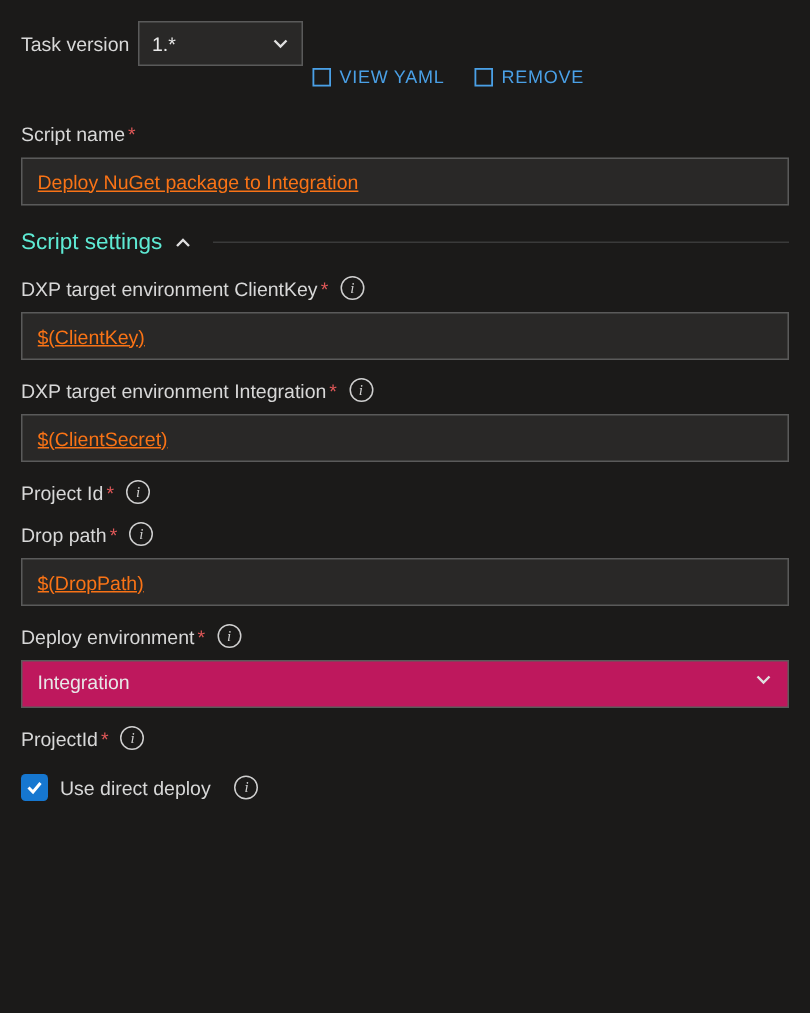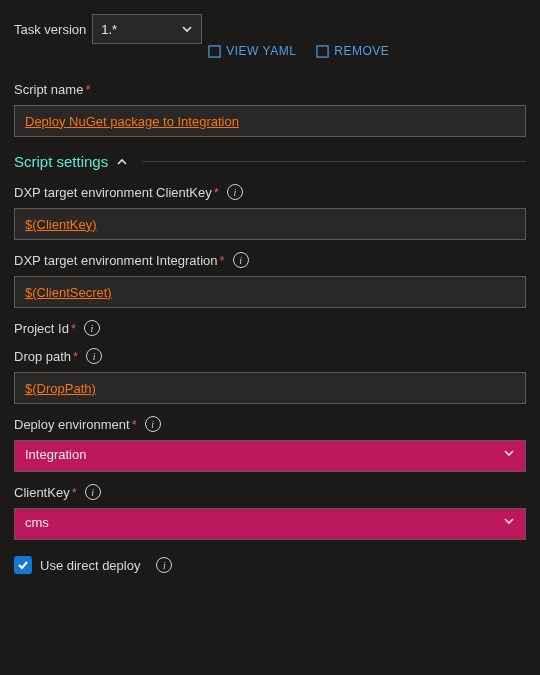--- a/index.html
+++ b/index.html
@@ -209,29 +209,23 @@
   <div class="select-wrap">
     <span>Integration</span>
     <svg width="12" height="12" viewBox="0 0 12 12">
         <path d="M2 4 L6 8 L10 4" stroke="#e0e0e0" stroke-width="1.6" fill="none"></path>
       </svg>
   </div>
 </div>
 
 <div class="field-group">
   <div class="field-label">
-    <span class="label">ClientKey</span>
-    <span class="req">*</span>
-    <span class="info-icon">i</span>
-  </div>
-  <div class="select-wrap">
-    <span>cms</span>
-    <svg width="12" height="12" viewBox="0 0 12 12">
-        <path d="M2 4 L6 8 L10 4" stroke="#e0e0e0" stroke-width="1.6" fill="none"></path>
-      </svg>
+    <span class="label">ProjectId</span>
+    <span class="req">*</span>
+    <span class="info-icon">i</span>
   </div>
 </div>
 
 <div class="checkbox-row">
   <div class="checkbox">
     <svg width="12" height="12" viewBox="0 0 12 12">
         <path d="M2 6 L5 9 L10 3" stroke="#fff" stroke-width="2" fill="none"></path>
       </svg>
   </div>
   <span class="label">Use direct deploy</span>

